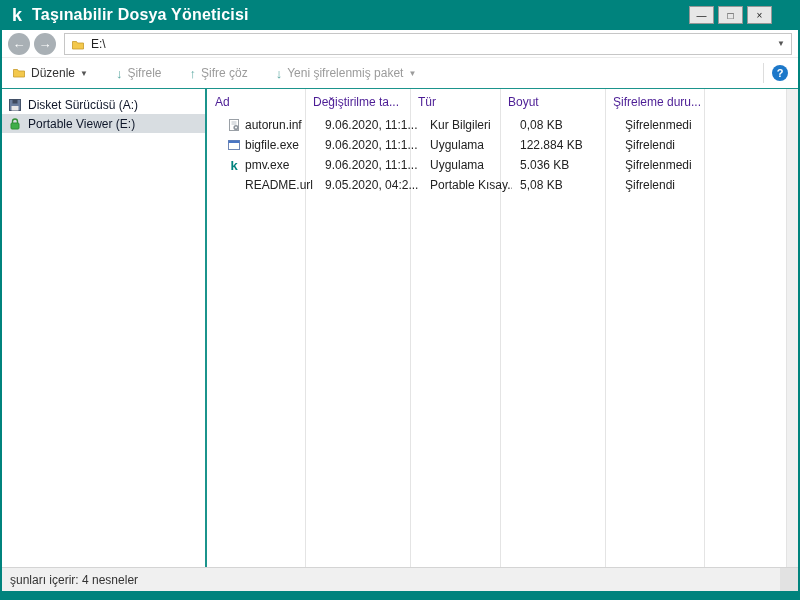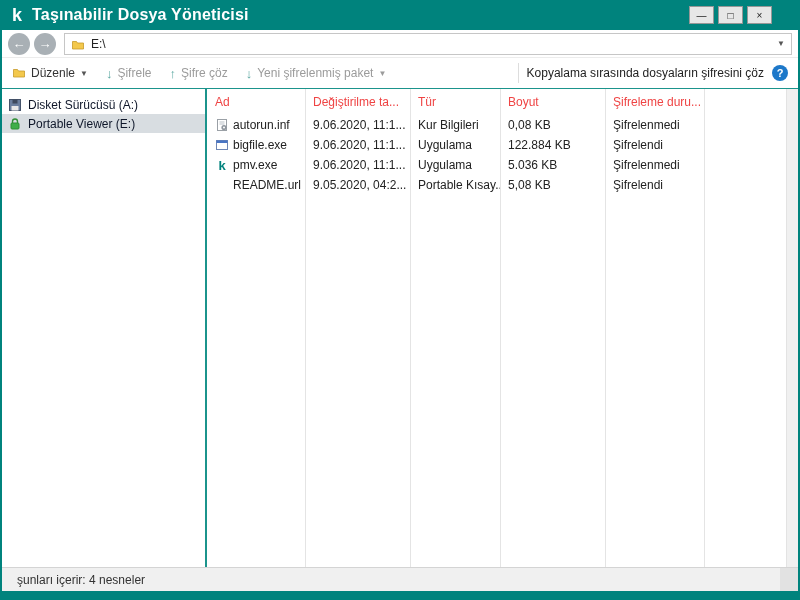--- a/index.html
+++ b/index.html
@@ -22,21 +22,21 @@
     padding: 0 6px; border-bottom: 1px solid #ececec; background: #fff; }
   .nav-btn { width: 22px; height: 22px; border-radius: 50%; background: #a9b0b5; color: #fff;
     font-size: 13px; display: flex; align-items: center; justify-content: center; }
   .addressbar { flex: 1; height: 22px; border: 1px solid #c6c6c6; display: flex; align-items: center;
     gap: 6px; padding: 0 6px; font-size: 12px; color: #222; background: #fff; margin-left: 4px; }
   .addr-caret { margin-left: auto; font-size: 8px; color: #555; }
   .icon14 { width: 14px; height: 14px; flex: 0 0 14px; display: inline-flex; }
   .icon14 svg { width: 14px; height: 14px; }
 
   
-  .toolbar { height: 31px; flex: 0 0 31px; display: flex; align-items: center; gap: 18px;
+  .toolbar { height: 31px; flex: 0 0 31px; display: flex; align-items: center; gap: 28px;
     padding: 0 10px; background: #fff; border-bottom: 1px solid #1B948C; }
   .tool-btn { display: flex; align-items: center; gap: 5px; font-size: 12px; color: #333; white-space: nowrap; }
   .tool-btn.disabled { color: #9b9b9b; }
   .teal-arrow { color: #5aa7a0; font-weight: bold; font-size: 13px; line-height: 1; }
   .caret { font-size: 8px; color: #555; }
   .tool-btn.disabled .caret { color: #9b9b9b; }
   .toolbar-right { margin-left: auto; display: flex; align-items: center; gap: 8px;
     font-size: 12px; color: #222; white-space: nowrap; }
   .vsep-light { width: 1px; height: 20px; background: #ddd; }
   .help { width: 16px; height: 16px; border-radius: 50%; background: #1D78C9; color: #fff;
@@ -47,31 +47,31 @@
   .sidebar { width: 203px; flex: 0 0 203px; padding-top: 6px; }
   .side-item { height: 19px; display: flex; align-items: center; gap: 6px; padding-left: 6px;
     font-size: 12px; color: #0f172a; white-space: nowrap; }
   .side-item.selected { background: #d8dde1; }
   .main-sep { width: 2px; flex: 0 0 2px; background: #1B948C; }
 
   .filelist { flex: 1; position: relative; min-width: 0; }
   .colline { position: absolute; top: 0; bottom: 0; width: 1px; background: #e4e4e4; }
   .header-row, .file-row { display: grid; grid-template-columns: 98px 105px 90px 105px 99px 1fr;
     align-items: center; position: relative; }
-  .header-row { height: 26px; font-size: 12px; color: #ef4444; }
-  .file-row { height: 20px; font-size: 12px; color: #222; }
+  .header-row { height: 26px; font-size: 12px; color: #4c1d95; }
+  .file-row { height: 20px; font-size: 12px; color: #222; padding-left: 12px; }
   .cell { padding-left: 8px; overflow: hidden; white-space: nowrap; }
   .name-cell { display: flex; align-items: center; gap: 4px; }
   .k-glyph { color: #00837D; font-weight: bold; font-size: 13px; line-height: 1; width: 14px; text-align: center; }
 
   .scrollbar { width: 12px; flex: 0 0 12px; background: #f0f0f0; border-left: 1px solid #e3e3e3; }
 
   
   .statusbar { height: 24px; flex: 0 0 24px; background: #f0f0f0; border-top: 1px solid #d4d4d4;
-    display: flex; align-items: center; padding-left: 15px; font-size: 12px; color: #333; }
+    display: flex; align-items: center; padding-left: 8px; font-size: 12px; color: #333; }
   .grip { margin-left: auto; width: 18px; height: 100%; background: #e2e2e2; }
 </style>
 </head>
 <body>
 
 <div class="window">
 
   <div class="titlebar">
     <span class="logo">k</span>
     <span class="title">Taşınabilir Dosya Yöneticisi</span>
@@ -114,21 +114,20 @@
       <span class="teal-arrow">↑</span>
       <span>Şifre çöz</span>
     </div>
     <div class="tool-btn disabled">
       <span class="teal-arrow">↓</span>
       <span>Yeni şifrelenmiş paket</span>
       <span class="caret">▼</span>
     </div>
     <div class="toolbar-right">
       <span class="vsep-light"></span>
-      <span>Kopyalama sırasında dosyaların şifresini çöz</span>
       <span class="help">?</span>
     </div>
   </div>
 
   <div class="main">
 
     <div class="sidebar">
       <div class="side-item">
         <span class="icon14">
           <svg viewBox="0 0 14 14">

